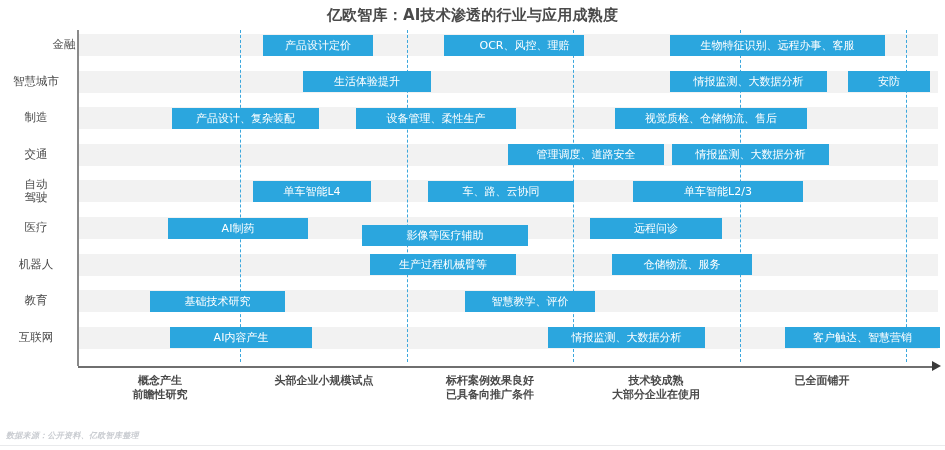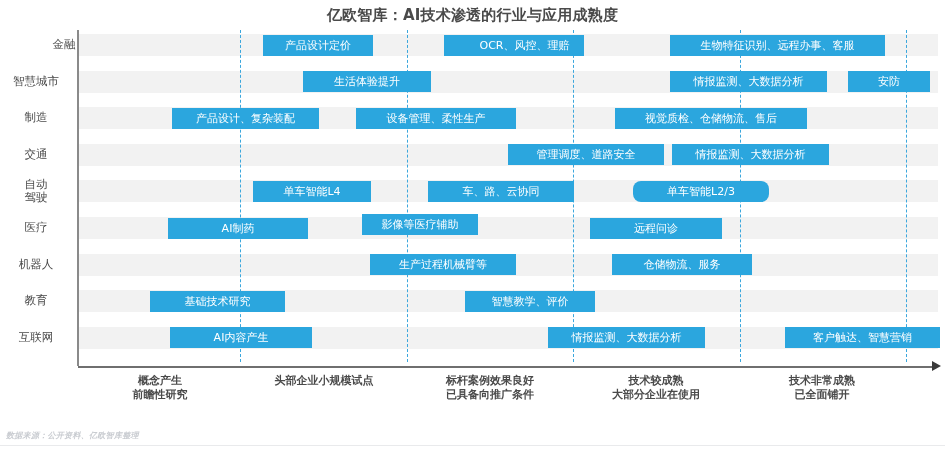--- a/index.html
+++ b/index.html
@@ -131,23 +131,23 @@
       <div class="task" style="left: 225px; width: 128px; top: 41.1px; background: rgb(43, 166, 222);">生活体验提升</div>
       <div class="task" style="left: 592px; width: 157px; top: 41.1px; background: rgb(43, 166, 222);">情报监测、大数据分析</div>
       <div class="task" style="left: 770px; width: 82px; top: 41.1px; background: rgb(43, 166, 222);">安防</div>
       <div class="task" style="left: 94px; width: 147px; top: 77.7px; background: rgb(43, 166, 222);">产品设计、复杂装配</div>
       <div class="task" style="left: 278px; width: 160px; top: 77.7px; background: rgb(43, 166, 222);">设备管理、柔性生产</div>
       <div class="task" style="left: 537px; width: 192px; top: 77.7px; background: rgb(43, 166, 222);">视觉质检、仓储物流、售后</div>
       <div class="task" style="left: 430px; width: 156px; top: 114.3px; background: rgb(43, 166, 222);">管理调度、道路安全</div>
       <div class="task" style="left: 594px; width: 157px; top: 114.3px; background: rgb(43, 166, 222);">情报监测、大数据分析</div>
       <div class="task" style="left: 175px; width: 118px; top: 150.9px; background: rgb(43, 166, 222);">单车智能L4</div>
       <div class="task" style="left: 350px; width: 146px; top: 150.9px; background: rgb(43, 166, 222);">车、路、云协同</div>
-      <div class="task" style="left: 555px; width: 136px; top: 150.9px; background: rgb(43, 166, 222); border-radius: 8px;">单车智能L2/3</div>
+      <div class="task" style="left: 555px; width: 170px; top: 150.9px; background: rgb(43, 166, 222);">单车智能L2/3</div>
       <div class="task" style="left: 90px; width: 140px; top: 187.5px; background: rgb(43, 166, 222); text-align: center;">AI制药</div>
-      <div class="task" style="left: 284px; width: 116px; top: 184px; background: rgb(43, 166, 222);">影像等医疗辅助</div>
+      <div class="task" style="left: 284px; width: 166px; top: 195px; background: rgb(43, 166, 222);">影像等医疗辅助</div>
       <div class="task" style="left: 512px; width: 132px; top: 187.5px; background: rgb(43, 166, 222);">远程问诊</div>
       <div class="task" style="left: 292px; width: 146px; top: 224.1px; background: rgb(43, 166, 222);">生产过程机械臂等</div>
       <div class="task" style="left: 534px; width: 140px; top: 224.1px; background: rgb(43, 166, 222);">仓储物流、服务</div>
       <div class="task" style="left: 72px; width: 135px; top: 260.7px; background: rgb(43, 166, 222);">基础技术研究</div>
       <div class="task" style="left: 387px; width: 130px; top: 260.7px; background: rgb(43, 166, 222);">智慧教学、评价</div>
       <div class="task" style="left: 92px; width: 142px; top: 297.3px; background: rgb(43, 166, 222);">AI内容产生</div>
       <div class="task" style="left: 470px; width: 157px; top: 297.3px; background: rgb(43, 166, 222);">情报监测、大数据分析</div>
       <div class="task" style="left: 707px; width: 155px; top: 297.3px; background: rgb(43, 166, 222);">客户触达、智慧营销</div>
     </div>
 
@@ -195,21 +195,20 @@
       </div>
       <div class="stage" style="left: 410px; width: 160px;">
         <div>标杆案例效果良好</div>
         <div>已具备向推广条件</div>
       </div>
       <div class="stage" style="left: 576px; width: 160px;">
         <div>技术较成熟</div>
         <div>大部分企业在使用</div>
       </div>
       <div class="stage" style="left: 742px; width: 160px;">
-        <div>技术非常成熟</div>
         <div>已全面铺开</div>
       </div>
     </div>
 
   <div class="source-note">数据来源：公开资料、亿欧智库整理</div>
   <div class="footer-rule"></div>
 
 </div>
 
 </body></html>

